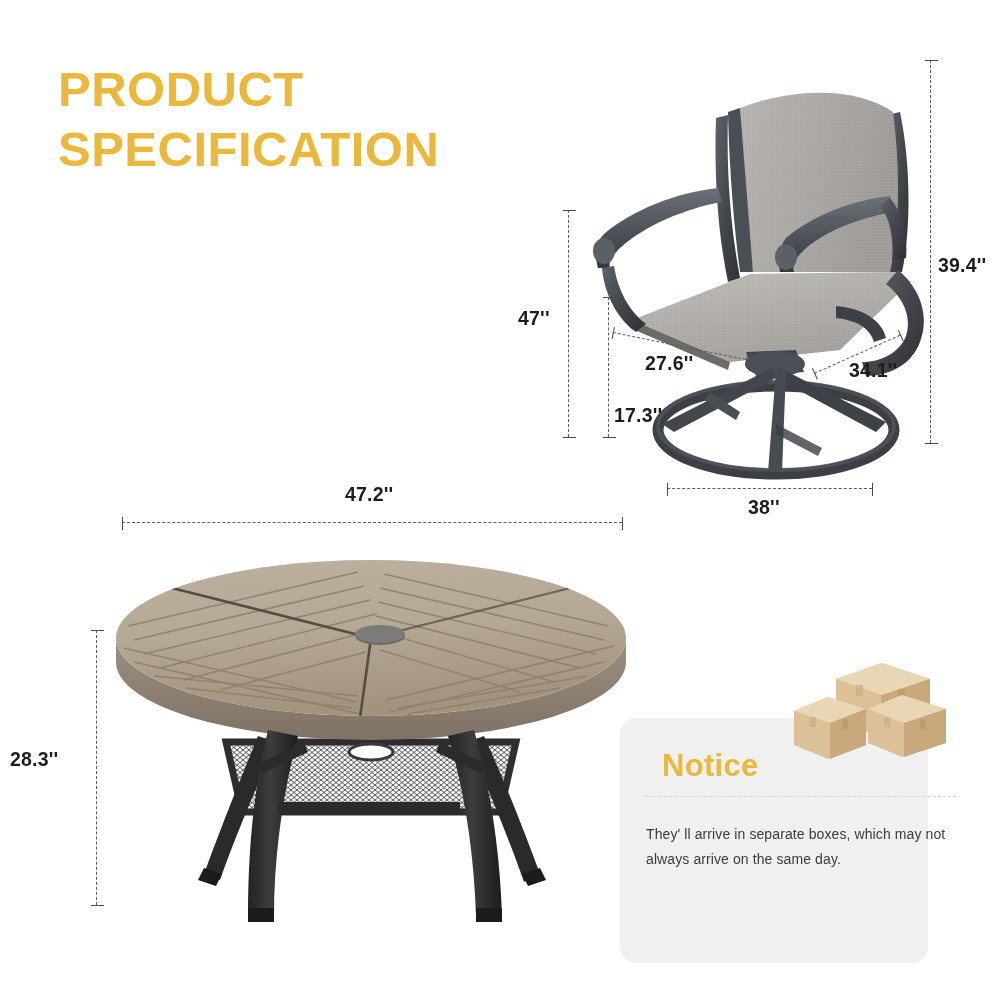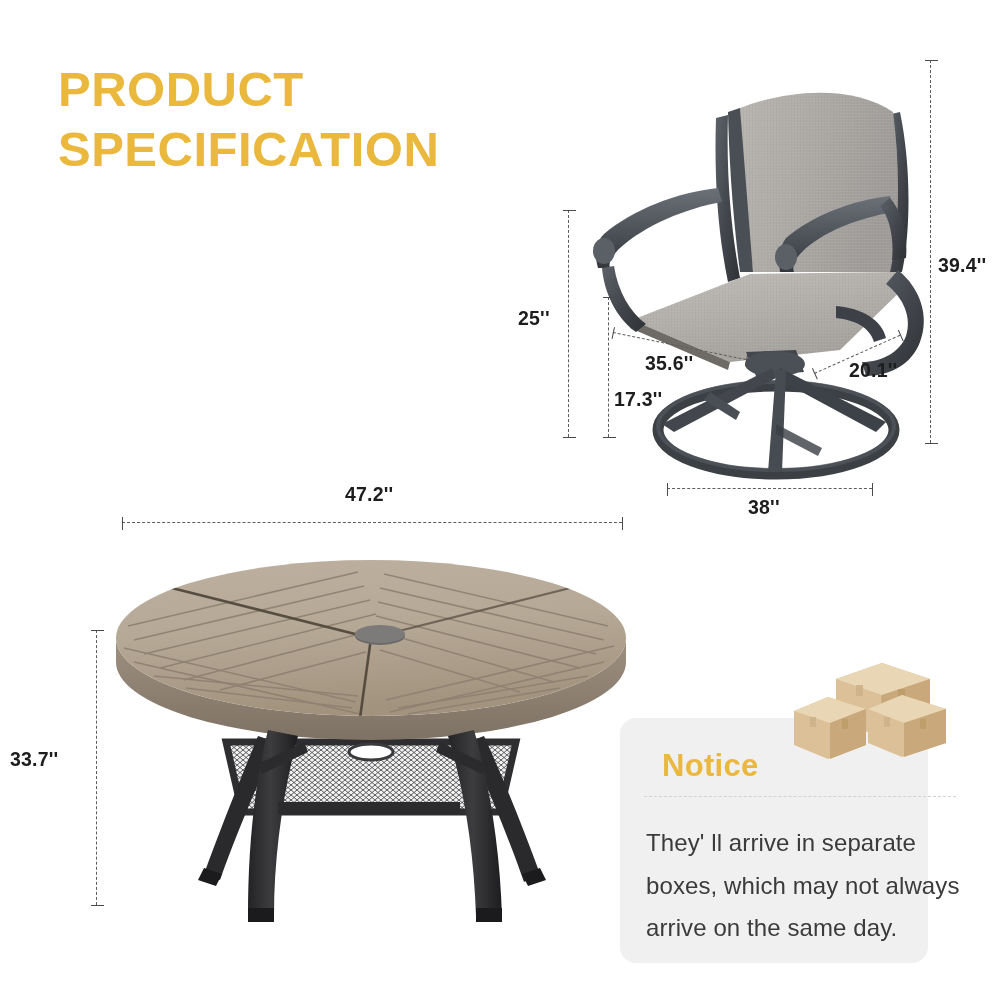--- a/index.html
+++ b/index.html
@@ -98,21 +98,21 @@
   .notice-divider {
     position: absolute;
     left: 24px; top: 78px;
     width: 312px; height: 0;
     border-top: 1.6px dashed #d2d2d2;
   }
   .notice-body {
     position: absolute;
     left: 26px; top: 104px;
     width: 316px;
-    font-size: 24px;
+    font-size: 14px;
     line-height: 1.78;
     color: #3b3b3b;
     letter-spacing: 0.1px;
   }
   .boxes {
     position: absolute;
     left: 790px; top: 655px;
     width: 160px; height: 110px;
   }
   .boxes svg { display:block; width:100%; height:100%; }
@@ -202,39 +202,39 @@
   <div class="dimline-v" style="left:930px; top:60px; height:383px;">
     <div class="tick-h" style="top:0;"></div>
     <div class="tick-h" style="top:383px;"></div>
   </div>
   <div class="dimlabel" style="left:938px; top:233px;margin-top:21px;">39.4''</div>
 
   <div class="dimline-v" style="left:568px; top:210px; height:227px;">
     <div class="tick-h" style="top:0;"></div>
     <div class="tick-h" style="top:227px;"></div>
   </div>
-  <div class="dimlabel" style="left:518px; top:307px;">25''</div>
+  <div class="dimlabel" style="left:518px; top:307px;">47''</div>
 
   <div class="dimline-v" style="left:608px; top:297px; height:140px;">
     <div class="tick-h" style="top:0;"></div>
     <div class="tick-h" style="top:140px;"></div>
   </div>
-  <div class="dimlabel" style="left:614px; top:388px;">17.3''</div>
+  <div class="dimlabel" style="left:614px; top:404px;">17.3''</div>
 
   <div class="dimline-d" style="left:613px; top:332px; width:136px; transform: rotate(11.5deg);">
     <div class="cap" style="left:0;"></div>
     <div class="cap" style="left:136px;"></div>
   </div>
-  <div class="dimlabel" style="left:645px; top:352px;">35.6''</div>
+  <div class="dimlabel" style="left:645px; top:352px;">27.6''</div>
 
   <div class="dimline-d" style="left:814px; top:373px; width:94px; transform: rotate(-24deg);">
     <div class="cap" style="left:0;"></div>
     <div class="cap" style="left:94px;"></div>
   </div>
-  <div class="dimlabel" style="left:849px; top:359px;">20.1''</div>
+  <div class="dimlabel" style="left:849px; top:359px;">34.1''</div>
 
   <div class="dimline-h" style="left:667px; top:488px; width:205px;">
     <div class="tick-v" style="left:0;"></div>
     <div class="tick-v" style="left:205px;"></div>
   </div>
   <div class="dimlabel" style="left:748px; top:496px;">38''</div>
 
   <div id="table">
     <svg viewBox="0 0 530 410" xmlns="http://www.w3.org/2000/svg">
       <defs>
@@ -331,21 +331,21 @@
   <div class="dimline-h" style="left:122px; top:522px; width:500px;">
     <div class="tick-v" style="left:0;"></div>
     <div class="tick-v" style="left:500px;"></div>
   </div>
   <div class="dimlabel" style="left:345px; top:483px;">47.2''</div>
 
   <div class="dimline-v" style="left:96px; top:630px; height:275px;">
     <div class="tick-h" style="top:0;"></div>
     <div class="tick-h" style="top:275px;"></div>
   </div>
-  <div class="dimlabel" style="left:10px; top:748px;">33.7''</div>
+  <div class="dimlabel" style="left:10px; top:748px;">28.3''</div>
 
   <div class="notice-card">
     <div class="notice-title">Notice</div>
     <div class="notice-divider"></div>
     <div class="notice-body">They' ll arrive in separate boxes, which may not always arrive on the same day.</div>
   </div>
 
   <div class="boxes">
     <svg viewBox="0 0 160 110" xmlns="http://www.w3.org/2000/svg">
 

